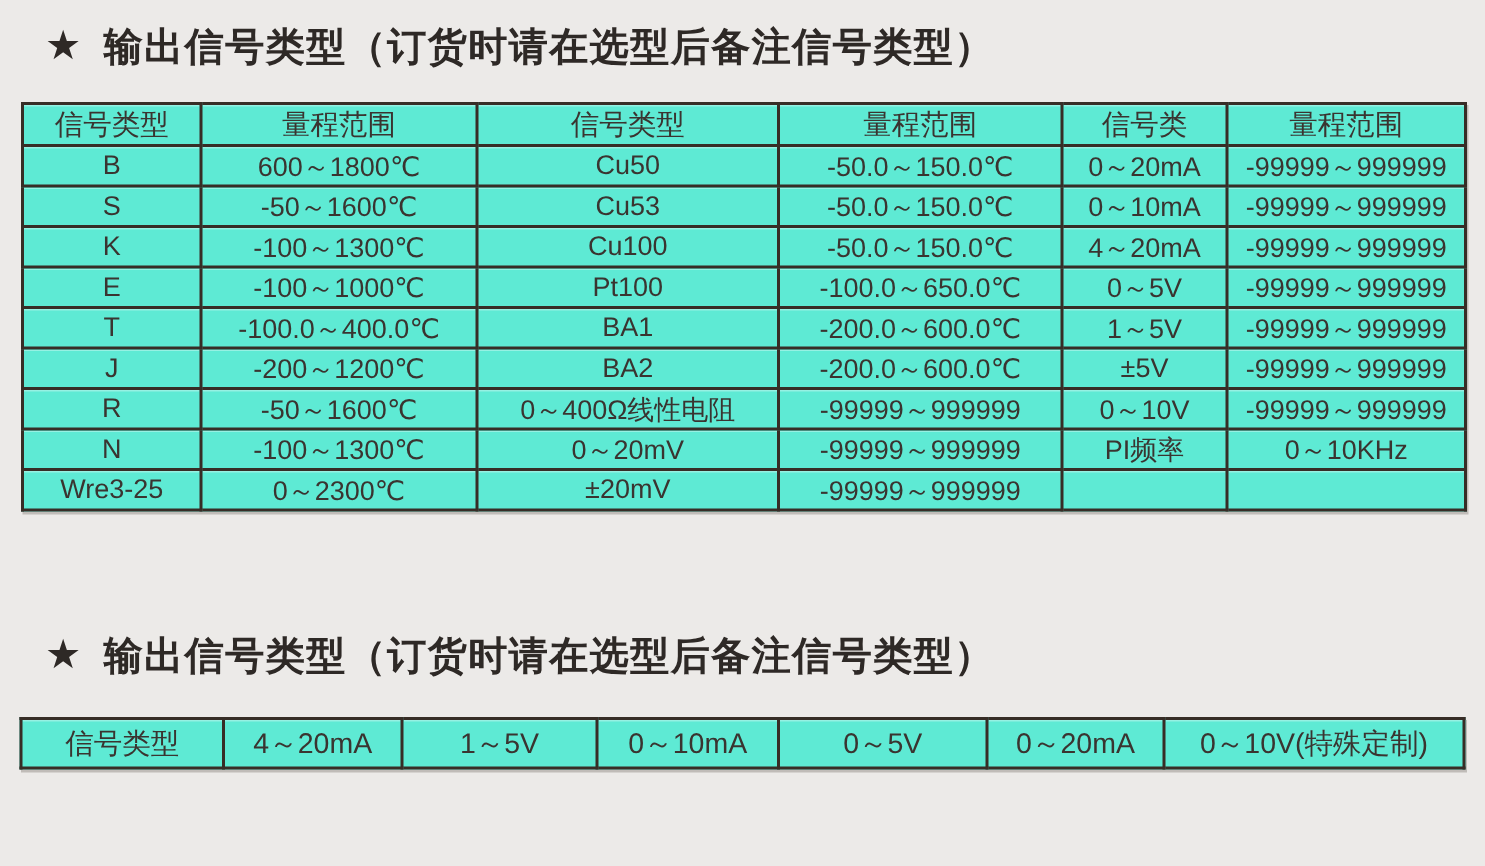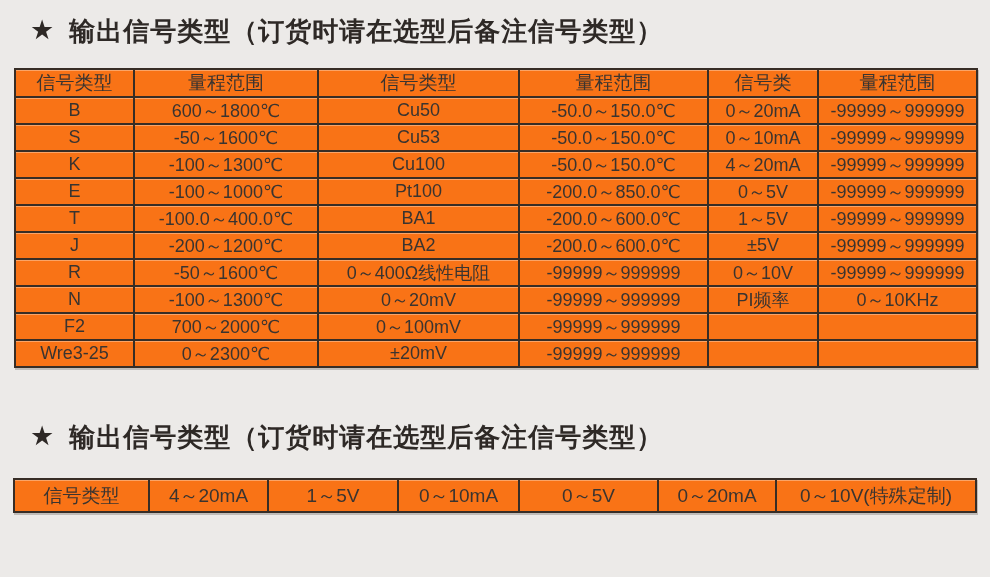--- a/index.html
+++ b/index.html
@@ -9,21 +9,21 @@
     font-family:"Liberation Sans","DejaVu Sans",sans-serif;
     color:#39322D;
   }
   .section-title{
     position:absolute;left:30px;display:flex;align-items:center;gap:14px;
     font-size:26px;font-weight:600;color:#2E2926;letter-spacing:1px;white-space:nowrap;
   }
   .section-title .star{font-size:27px;line-height:1;transform:translateY(-1px);}
   table{
     position:absolute;border-collapse:collapse;table-layout:fixed;
-    background:#f97316;
+    background:#5eead4;
     box-shadow:1px 2px 0 rgba(140,133,126,0.45);
   }
   table, th, td{border:2px solid #372D26;}
   th, td{
     padding:0 2px;text-align:center;vertical-align:middle;
     font-weight:400;color:#3A3430;overflow:hidden;white-space:nowrap;
     box-shadow:inset 0 1px 0 rgba(255,255,255,0.35);
   }
   #input-table{left:14px;top:68px;width:962px;}
   #input-table th{height:25px;font-size:19px;}
@@ -82,21 +82,21 @@
       <td>-100～1300℃</td>
       <td>Cu100</td>
       <td>-50.0～150.0℃</td>
       <td>4～20mA</td>
       <td>-99999～999999</td>
     </tr>
     <tr>
       <td>E</td>
       <td>-100～1000℃</td>
       <td>Pt100</td>
-      <td>-200.0～850.0℃</td>
+      <td>-100.0～650.0℃</td>
       <td>0～5V</td>
       <td>-99999～999999</td>
     </tr>
     <tr>
       <td>T</td>
       <td>-100.0～400.0℃</td>
       <td>BA1</td>
       <td>-200.0～600.0℃</td>
       <td>1～5V</td>
       <td>-99999～999999</td>
@@ -117,28 +117,20 @@
       <td>0～10V</td>
       <td>-99999～999999</td>
     </tr>
     <tr>
       <td>N</td>
       <td>-100～1300℃</td>
       <td>0～20mV</td>
       <td>-99999～999999</td>
       <td>PI频率</td>
       <td>0～10KHz</td>
-    </tr>
-    <tr>
-      <td>F2</td>
-      <td>700～2000℃</td>
-      <td>0～100mV</td>
-      <td>-99999～999999</td>
-      <td></td>
-      <td></td>
     </tr>
     <tr>
       <td>Wre3-25</td>
       <td>0～2300℃</td>
       <td>±20mV</td>
       <td>-99999～999999</td>
       <td></td>
       <td></td>
     </tr>
   </tbody>

